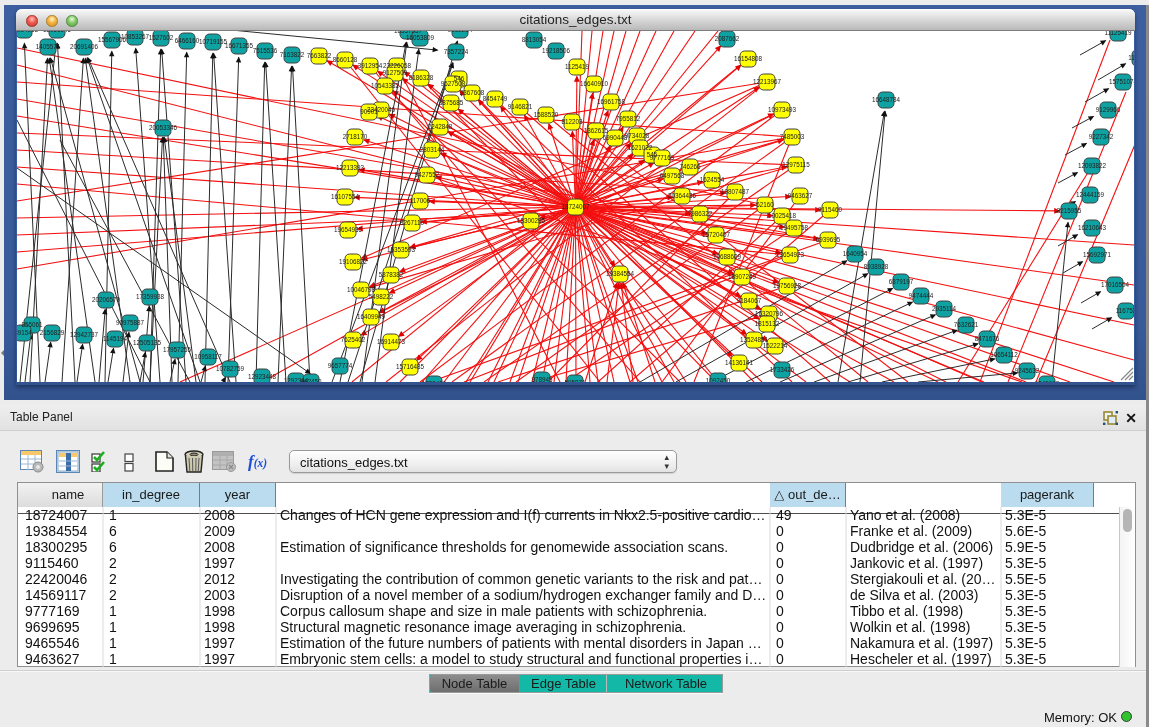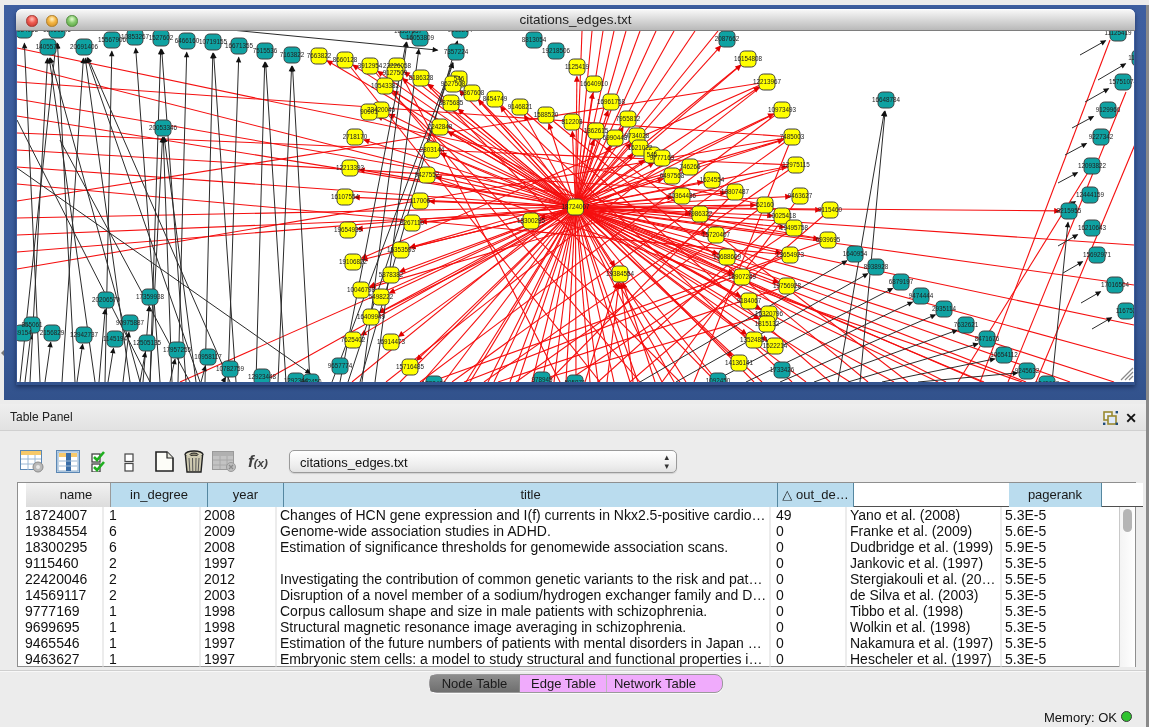--- a/index.html
+++ b/index.html
@@ -12,49 +12,49 @@
 #tl1{left:10.2px;background:radial-gradient(circle at 50% 32%, #ffb0a8 8%, #ee5a50 45%, #c33a32 95%);border:0.5px solid #a8322c}
 #tl2{left:30.1px;background:radial-gradient(circle at 50% 32%, #ffe9b0 8%, #f3b441 45%, #d08f2a 95%);border:0.5px solid #b07c22}
 #tl3{left:50.1px;background:radial-gradient(circle at 50% 32%, #d6f4c2 8%, #84c96c 45%, #5aa344 95%);border:0.5px solid #4f8c3c}
 #canvas{position:absolute;left:1px;top:22px;width:1117px;height:351px;background:#fff;overflow:hidden}
 #panel{position:absolute;left:0;top:400px;width:1146px;height:327px;background:#ececec}
 #phead{position:absolute;left:0;top:4px;width:100%;height:27px;background:linear-gradient(#efefef,#e2e2e2);border-bottom:1px solid #d0d0d0}
 #phead .t{position:absolute;left:10px;top:6px;font-size:12px;color:#222}
 #pfloat{position:absolute;left:1103px;top:7px;width:15px;height:14px}
 #pclose{position:absolute;left:1124px;top:6px;font-size:14px;font-weight:bold;color:#111;width:14px;text-align:center}
 .tbi{position:absolute}
-.fx{position:absolute;left:248px;top:452px;font-size:17px;font-style:italic;font-weight:bold;color:#404040;font-family:Liberation Sans, sans-serif}
+.fx{position:absolute;left:248px;top:452px;font-size:17px;font-style:italic;font-weight:bold;color:#1d4ed8;font-family:Liberation Serif, serif}
 .fx i{font-size:11.5px;font-weight:bold}
 #combo{position:absolute;left:289px;top:450px;width:388px;height:23px;border:1px solid #9a9a9a;border-radius:5px;background:linear-gradient(#fff,#ededed 70%,#e2e2e2);box-shadow:0 1px 1px rgba(0,0,0,.12)}
 #combo .txt{position:absolute;left:10px;top:4px;font-size:13px;color:#111}
 #combo .ud{position:absolute;right:7px;top:2px;font-size:9px;color:#333;line-height:9px;text-align:center}
 #tbl{position:absolute;left:17px;top:482px;width:1119px;height:185px;border:1px solid #8f8f8f;background:#fff}
-#thead{position:absolute;left:8px;top:0;width:100%;height:24px;background:#fff;border-bottom:1px solid #4f4f4f}
+#thead{position:absolute;left:0;top:0;width:100%;height:31px;background:#fff;border-bottom:1px solid #4f4f4f}
 .th{position:absolute;top:0;height:24px;background:#badcee;border-right:1px solid #5587a0;font-size:13px;color:#1a1a1a;text-align:center;line-height:23px}
 #th0{left:0;width:85px;background:linear-gradient(#f2f2f2,#dcdcdc);border-right:1px solid #9a9a9a;text-indent:16px}
 #th1{left:85px;width:97px}
 #th2{left:182px;width:76px}
 #th3{left:258px;width:494px}
 #th4{left:752px;width:76px}
 #th5{left:828px;width:155px}
 #th6{left:983px;width:93px}
 #tbody{position:absolute;left:0;top:24px;width:1117px;height:160px;font-size:14px;color:#111}
 .tr{position:relative;height:16px;line-height:16.8px;white-space:nowrap}
 .tr span{position:absolute;overflow:hidden;text-overflow:ellipsis}
 .c0{left:7px;width:76px}.c1{left:91px;width:90px}.c2{left:186px;width:70px}
 .c3{left:262px;width:488px}.c4{left:758px;width:68px}.c5{left:832px;width:150px}.c6{left:987px;width:88px}
 #grid{position:absolute;left:0;top:24px;width:1117px;height:160px;pointer-events:none}
 #vsb{position:absolute;left:1101px;top:24px;width:16px;height:160px;background:linear-gradient(90deg,#f4f4f4,#fff);border-left:1px solid #c9c9c9}
 #vsb .th1{position:absolute;left:2.5px;top:2px;width:9px;height:23px;background:#b5b5b5;border-radius:5px}
 #sep{position:absolute;left:0;top:670px;width:1146px;height:1px;background:#cfcfcf;box-shadow:0 1px 0 #f8f8f8}
-#tabs{position:absolute;left:429px;top:674px;width:294px;height:19px;border:1px solid #9a9a9a;border-radius:8px;background:#f0abfc;box-shadow:0 1px 0 rgba(255,255,255,.8)}
+#tabs{position:absolute;left:429px;top:674px;width:294px;height:19px;border:1px solid #9a9a9a;border-radius:0;background:#14b8a6;box-shadow:0 1px 0 rgba(255,255,255,.8)}
 #tabs .seg{position:absolute;top:0;height:17px;font-size:13px;line-height:17px;text-align:center;color:#1a1a1a}
 #seg0{left:0;width:90px;background:linear-gradient(#8d8d8d,#6f6f6f);color:#f4f4f4;border-radius:3px 0 0 3px;border-right:1px solid #888}
 #seg1{left:91px;width:86px;border-right:1px solid #bbb}
-#seg2{left:178px;width:94px}
+#seg2{left:189px;width:94px}
 #status{position:absolute;right:32px;top:710px;font-size:13px;color:#111}
 #mdot{position:absolute;left:1121px;top:711px;width:11px;height:11px;border-radius:50%;background:#2fc32f;border:1px solid #3c3c3c}
 </style></head><body>
 <div id="root">
 <div id="desk"></div>
 <div id="rstrip"></div>
     <div style="position:absolute;left:0px;top:347px;width:4px;height:10px;background:#ececec"></div>
     <div style="position:absolute;left:1px;top:350px;width:0;height:0;border-top:3px solid transparent;border-bottom:3px solid transparent;border-right:3px solid #777"></div>
 <div id="win">
  <div id="tbar">
@@ -697,50 +697,48 @@
 
 <div id="combo">
       <span class="txt">citations_edges.txt</span>
       <span class="ud">▴<br>▾</span>
     </div>
 <div id="tbl">
  <div id="thead">
   <div class="th" id="th0">name</div>
         <div class="th" id="th1">in_degree</div>
         <div class="th" id="th2">year</div>
-        <div class="th" id="th3">title</div>
         <div class="th" id="th4">△ out_de…</div>
         <div class="th" id="th6">pagerank</div>
  </div>
  <div id="tbody">
         <div class="tr">
           <span class="c0">18724007</span>
           <span class="c1">1</span>
           <span class="c2">2008</span>
           <span class="c3">Changes of HCN gene expression and I(f) currents in Nkx2.5‑positive cardiomyoc…</span>
           <span class="c4">49</span>
           <span class="c5">Yano et al. (2008)</span>
           <span class="c6">5.3E‑5</span>
         </div>
         <div class="tr">
           <span class="c0">19384554</span>
           <span class="c1">6</span>
           <span class="c2">2009</span>
-          <span class="c3">Genome‑wide association studies in ADHD.</span>
           <span class="c4">0</span>
           <span class="c5">Franke et al. (2009)</span>
           <span class="c6">5.6E‑5</span>
         </div>
         <div class="tr">
           <span class="c0">18300295</span>
           <span class="c1">6</span>
           <span class="c2">2008</span>
           <span class="c3">Estimation of significance thresholds for genomewide association scans.</span>
           <span class="c4">0</span>
-          <span class="c5">Dudbridge et al. (1999)</span>
+          <span class="c5">Dudbridge et al. (2006)</span>
           <span class="c6">5.9E‑5</span>
         </div>
         <div class="tr">
           <span class="c0">9115460</span>
           <span class="c1">2</span>
           <span class="c2">1997</span>
           <span class="c4">0</span>
           <span class="c5">Jankovic et al. (1997)</span>
           <span class="c6">5.3E‑5</span>
         </div>

